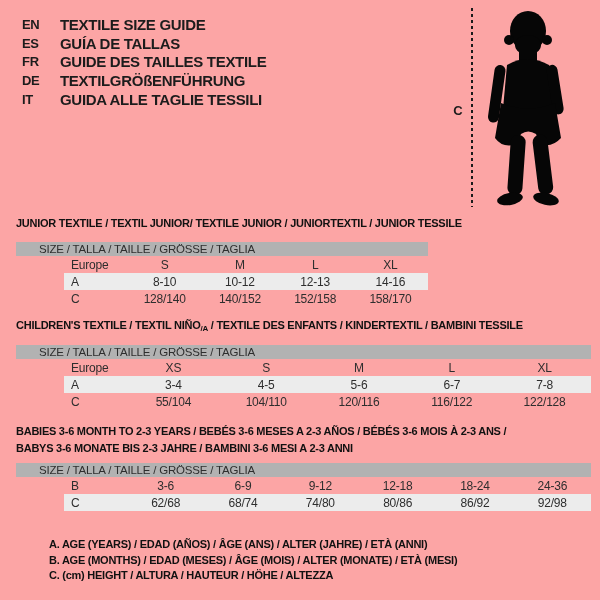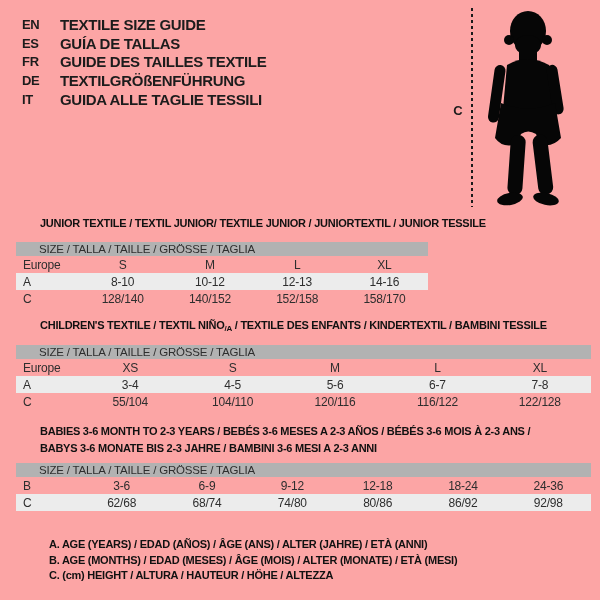--- a/index.html
+++ b/index.html
@@ -14,29 +14,29 @@
 
   
   .h-line{position:absolute;left:471px;top:8px;width:2px;height:199px;
           background:repeating-linear-gradient(to bottom,#1a1a1a 0 3px,transparent 3px 6px);}
   .h-label{position:absolute;left:450px;top:103px;width:16px;text-align:center;
            font-weight:bold;font-size:13px;}
   .baby-svg{position:absolute;left:483px;top:9px;}
 
   
   .sec-title{position:absolute;left:16px;font-weight:bold;font-size:11px;
-             letter-spacing:-0.25px;white-space:nowrap;color:#111;margin-left:24px;}
+             letter-spacing:-0.25px;white-space:nowrap;color:#111;}
   .sub{font-size:8px;vertical-align:-2px;}
 
   
   .tbl{position:absolute;left:16px;}
   .tbl-bar{height:14px;line-height:14px;background:#b2b2b2;color:#2e2e2e;
            font-size:11.5px;padding-left:23px;letter-spacing:-0.2px;white-space:nowrap;}
   .row{display:flex;height:17px;align-items:center;font-size:12px;color:#2e2e2e;
-       letter-spacing:-0.2px;}
+       letter-spacing:-0.2px;margin-left:48px;}
   .row.stripe{background:#ececec;}
   .cell-label{width:56px;padding-left:7px;}
   .cell{flex:1;text-align:center;}
 
   
   .footnotes{position:absolute;left:16px;top:537px;font-weight:bold;font-size:11px;
              line-height:15.5px;letter-spacing:-0.25px;color:#111;white-space:nowrap;margin-left:33px;}
 </style>
 </head>
 <body>

